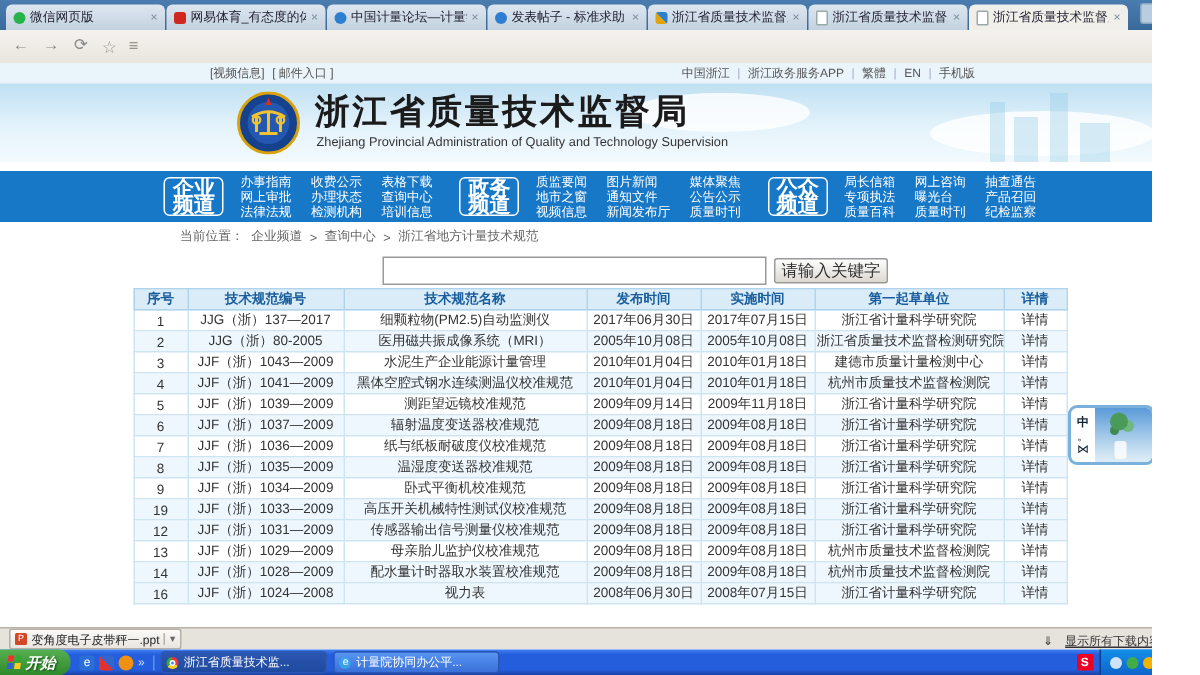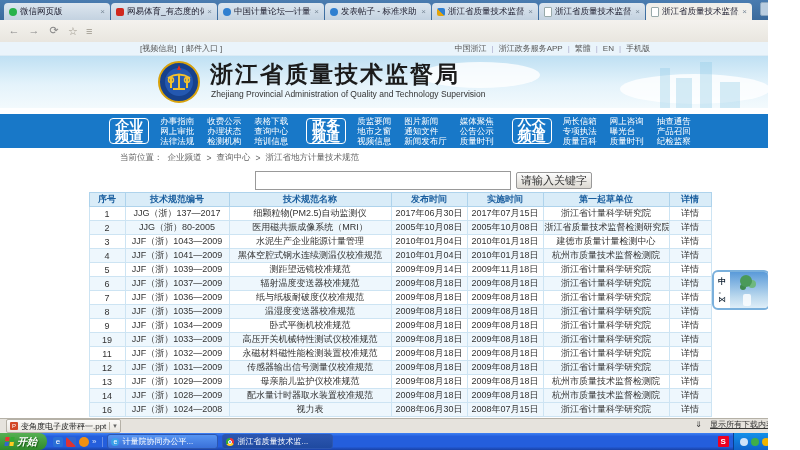--- a/index.html
+++ b/index.html
@@ -83,21 +83,21 @@
   .ime-pic .vase{position:absolute;left:13px;bottom:2px;width:8px;height:12px;background:rgba(255,255,255,.8);border-radius:2px;}
 
   .pgscroll{position:absolute;right:0;top:0;width:13px;height:376px;background:#f0eee9;border-left:1px solid #d8d5cd;}
   .pg-arrow{height:13px;font-size:7px;color:#777;text-align:center;line-height:13px;}
   .pg-thumb{position:absolute;top:14px;left:1px;width:11px;height:95px;background:#cfd8e4;
     border:1px solid #9fb6cf;border-radius:2px;}
   .pg-down{position:absolute;bottom:0;width:13px;}
 
   
   .dlbar{position:absolute;top:418px;left:0;width:800px;height:15px;background:#e6e3dd;
-    border-top:1px solid #b5b1a7;display:flex;align-items:flex-start;padding:0 6px;box-sizing:border-box;}
+    border-top:1px solid #b5b1a7;display:flex;align-items:flex-end;padding:0 6px;box-sizing:border-box;}
   .dlchip{display:flex;align-items:center;gap:3px;height:12px;background:linear-gradient(#fbfaf8,#e8e5df);
     border:1px solid #b5b1a7;border-radius:2px;font-size:8px;color:#222;padding:0 3px;}
   .ppt-ico{width:8px;height:8px;background:#d24726;color:#fff;font-size:6px;line-height:8px;text-align:center;border-radius:1px;}
   .dl-caret{border-left:1px solid #b5b1a7;padding-left:3px;color:#666;font-size:7px;}
   .dl-right{margin-left:auto;display:flex;align-items:center;gap:8px;font-size:8px;color:#333;}
   .dl-show{text-decoration:underline;}
   .dl-x{color:#666;font-size:9px;}
 
   
   .taskbar{position:absolute;top:433px;left:0;width:800px;height:17px;
@@ -392,29 +392,20 @@
           </tr>
           <tr class="alt">
             <td>19</td>
             <td>JJF（浙）1033—2009</td>
             <td>高压开关机械特性测试仪校准规范</td>
             <td>2009年08月18日</td>
             <td>2009年08月18日</td>
             <td>浙江省计量科学研究院</td>
             <td class="detail">详情</td>
           </tr>
-          <tr>
-            <td>11</td>
-            <td>JJF（浙）1032—2009</td>
-            <td>永磁材料磁性能检测装置校准规范</td>
-            <td>2009年08月18日</td>
-            <td>2009年08月18日</td>
-            <td>浙江省计量科学研究院</td>
-            <td class="detail">详情</td>
-          </tr>
           <tr class="alt">
             <td>12</td>
             <td>JJF（浙）1031—2009</td>
             <td>传感器输出信号测量仪校准规范</td>
             <td>2009年08月18日</td>
             <td>2009年08月18日</td>
             <td>浙江省计量科学研究院</td>
             <td class="detail">详情</td>
           </tr>
           <tr>
@@ -489,27 +480,27 @@
       </span>
       <span>开始</span>
     </div>
     <div class="quick">
       <div class="qico" style="background:#2a6fd6;">e</div>
       <div class="qico" style="background:linear-gradient(45deg,#d33 50%,#36c 50%);"></div>
       <div class="qico" style="background:#f29111;border-radius:50%;"></div>
       <span class="chev">»</span>
     </div>
     <div id="taskbtns" style="display:flex;">
+        <div class="taskbtn pressed">
+          <span class="chrome-dot"></span>
+          <span>浙江省质量技术监...</span>
+        </div>
         <div class="taskbtn">
           <span class="ie-dot">e</span>
           <span>计量院协同办公平...</span>
-        </div>
-        <div class="taskbtn pressed">
-          <span class="chrome-dot"></span>
-          <span>浙江省质量技术监...</span>
         </div>
       </div>
     <div class="sogou">S</div>
     <div class="tray">
       <div class="tico" style="background:#cfe3f8;"></div>
       <div class="tico" style="background:#3fae49;"></div>
       <div class="tico" style="background:#f2b400;"></div>
       <span>10:44</span>
     </div>
   </div>

